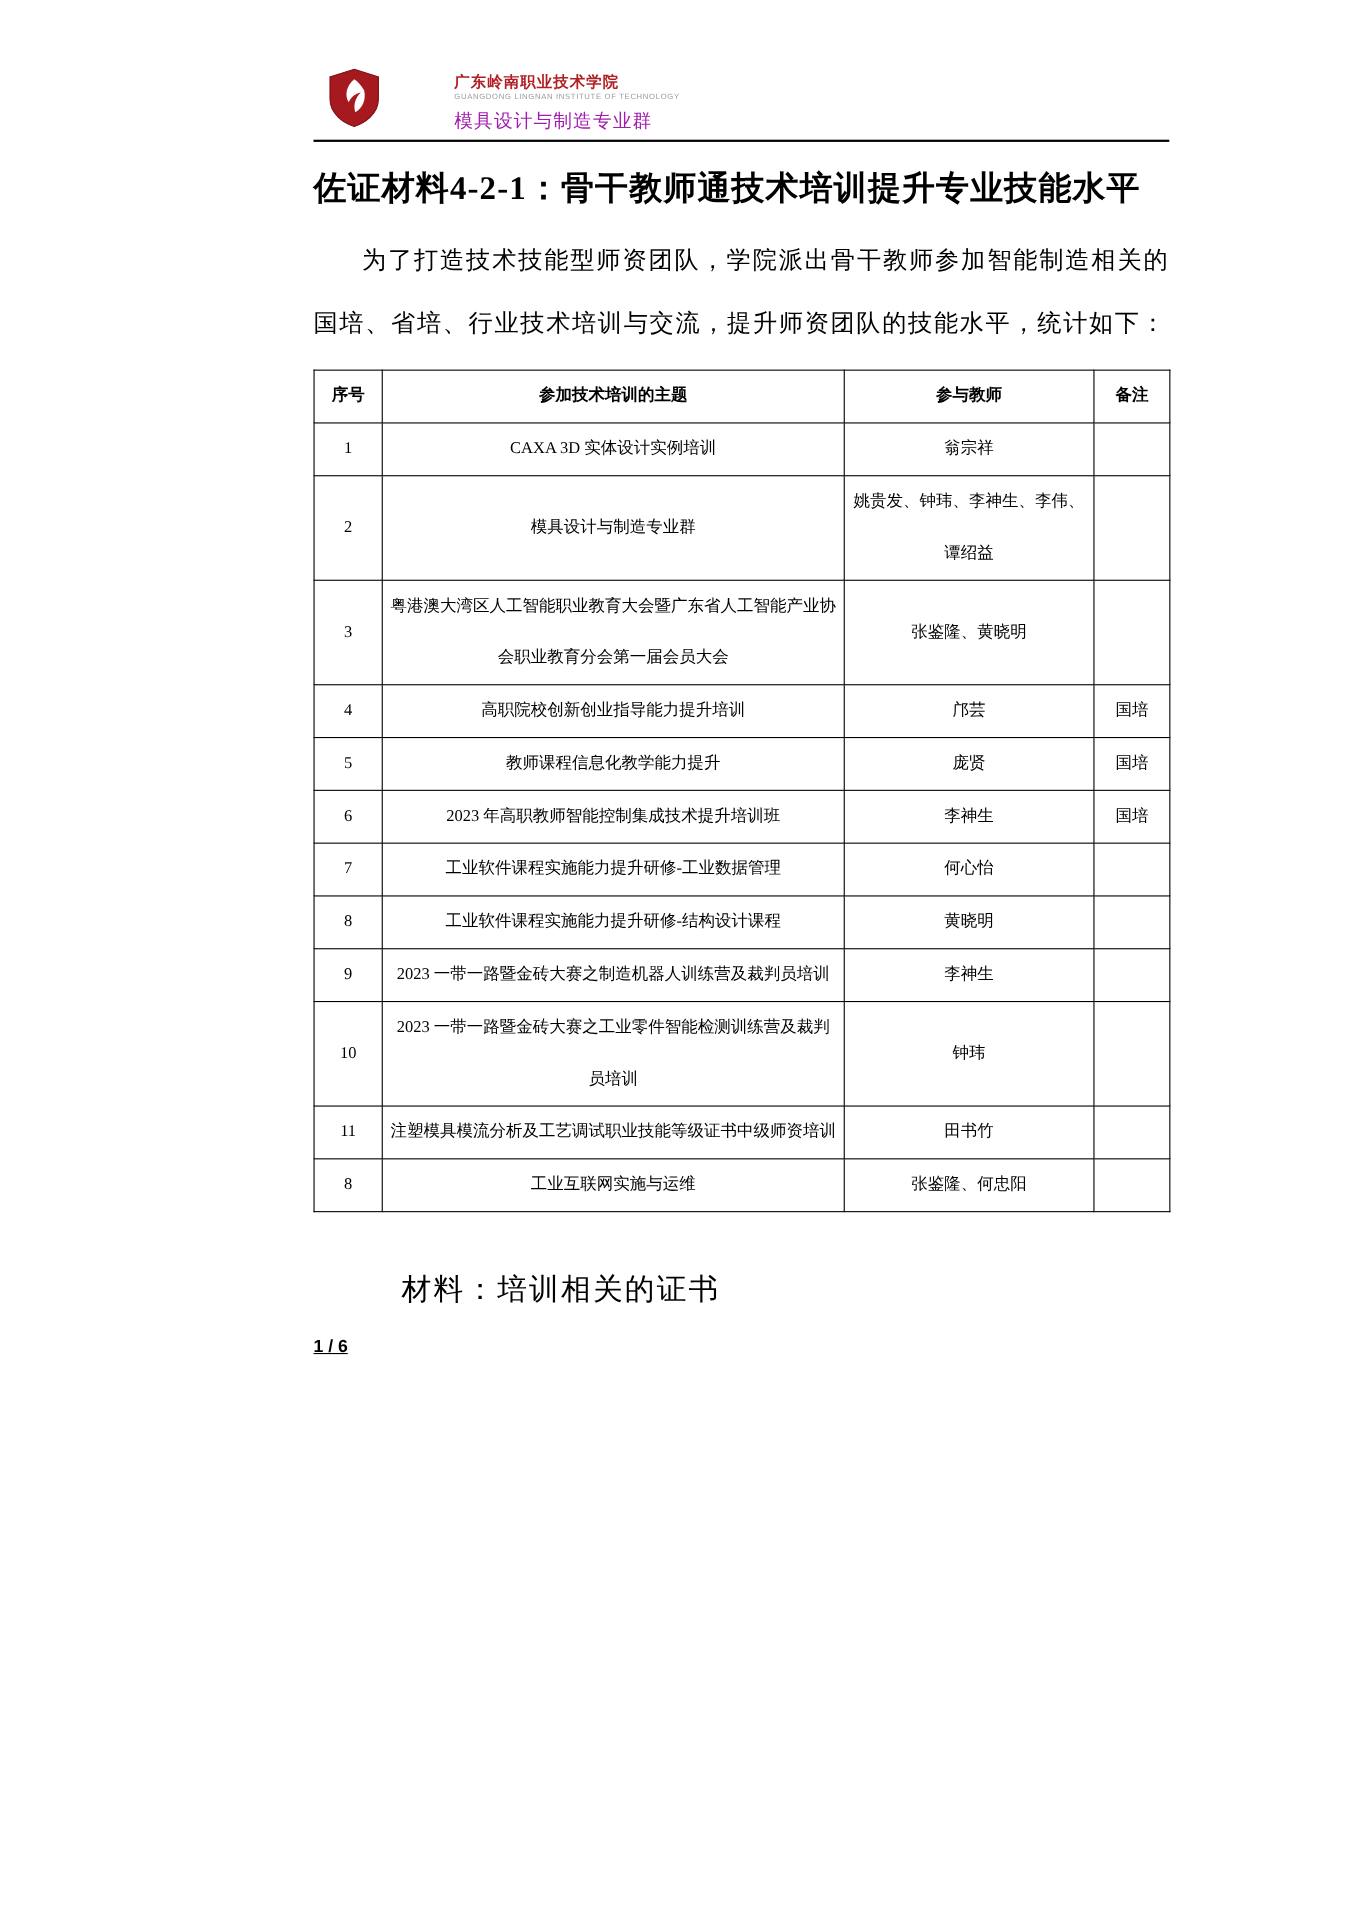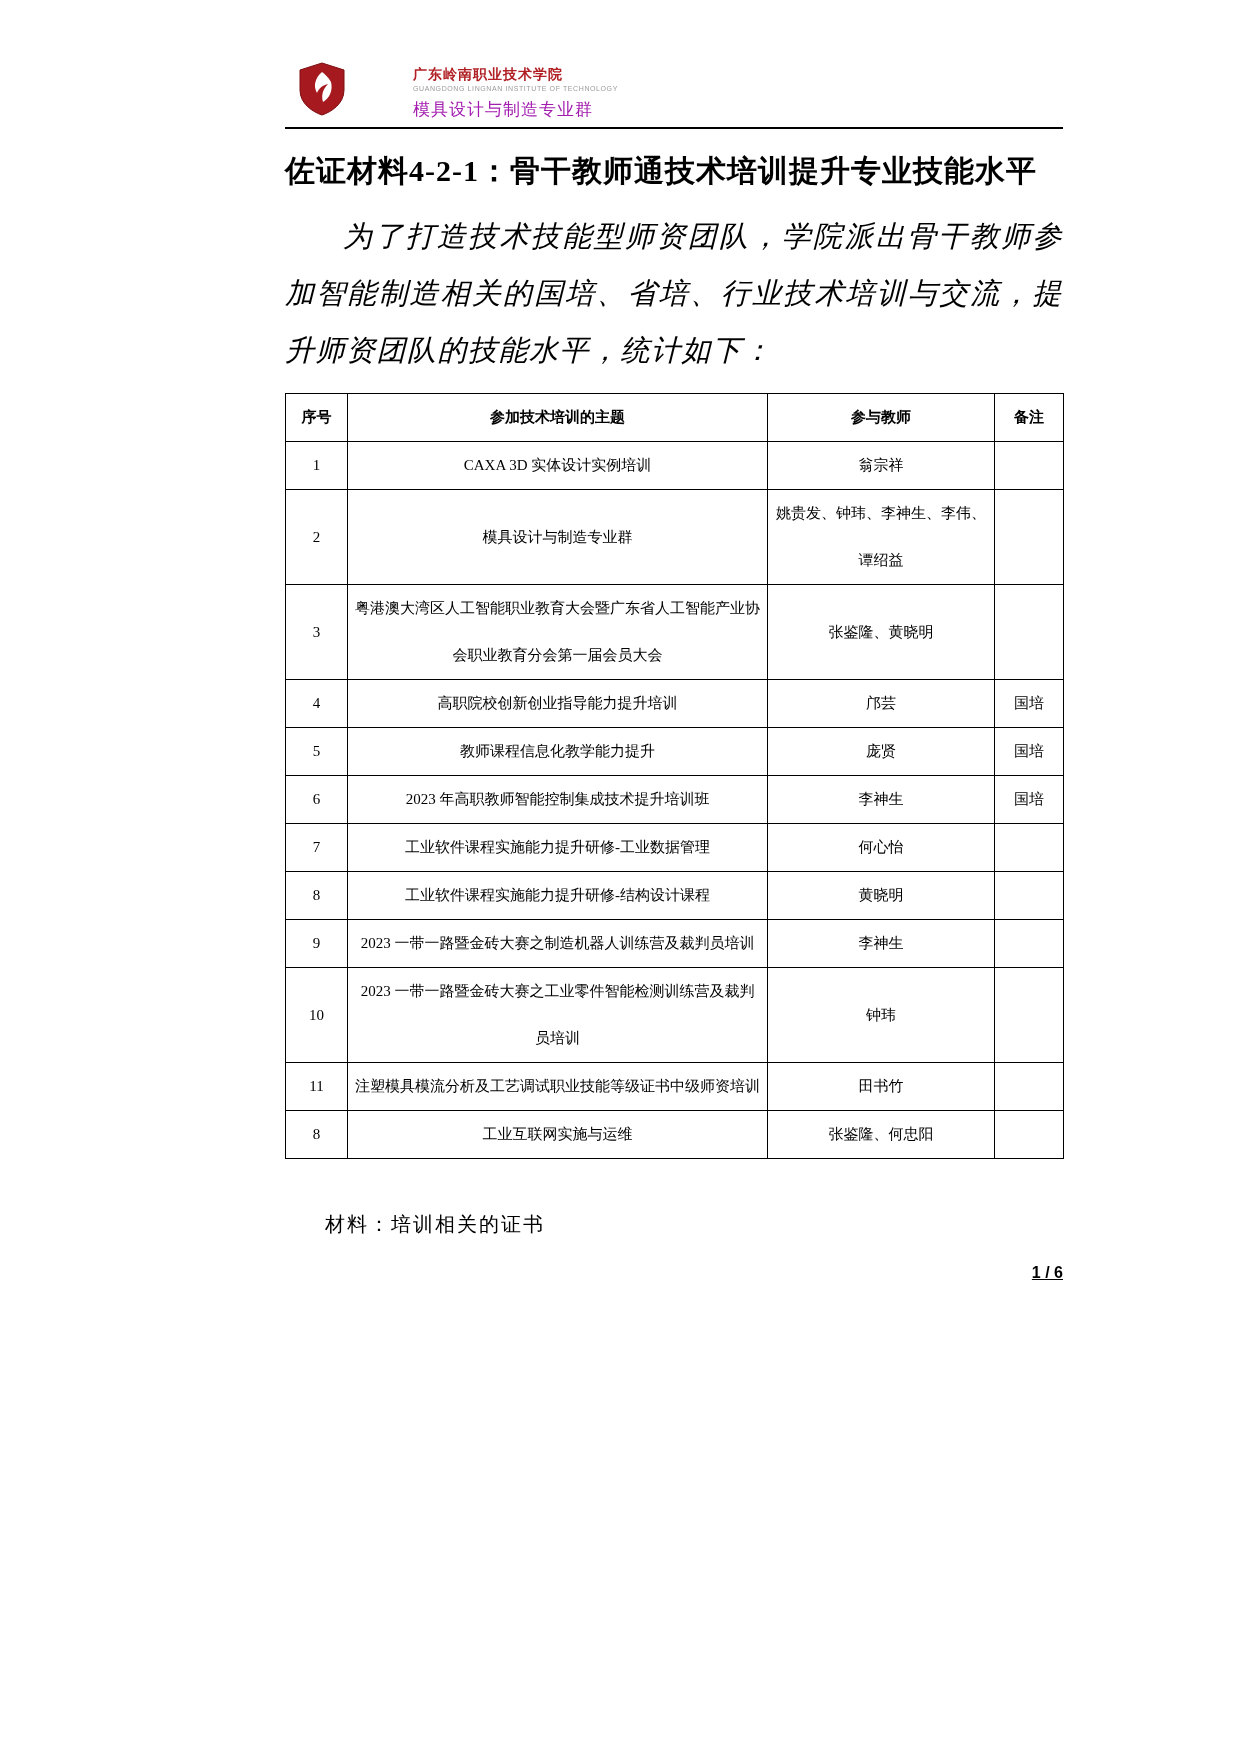--- a/index.html
+++ b/index.html
@@ -53,26 +53,25 @@
   .doc-title {
     margin-top: 22px;
     font-family: Liberation Serif, serif;
     font-weight: bold;
     font-size: 30px;
     letter-spacing: 1px;
     white-space: nowrap;
   }
   .doc-paragraph {
     margin-top: 16px;
-    font-size: 29px;
+    font-size: 22px;
     line-height: 57px;
     letter-spacing: 1.5px;
     text-align: justify;
     text-indent: 2em;
-    font-style: italic;
   }
 
   
   table.training-table {
     margin-top: 14px;
     width: 778px;
     border-collapse: collapse;
     table-layout: fixed;
   }
   .training-table th, .training-table td {
@@ -86,27 +85,27 @@
   }
   .training-table th { font-weight: bold; height: 47px; }
   .col-no   { width: 62px; }
   .col-topic{ width: 420px; }
   .col-tch  { width: 227px; }
   .col-note { width: 69px; }
 
   
   .materials-note {
     margin-top: 52px;
-    margin-left: 40px;
-    font-size: 20px;
+    margin-left: 80px;
+    font-size: 27px;
     letter-spacing: 2px;
   }
   .page-number {
     margin-top: 26px;
-    text-align: right;
+    text-align: left;
     font-family: "Liberation Sans", sans-serif;
     font-weight: bold;
     font-size: 16px;
     text-decoration: underline;
   }
 </style>
 </head>
 <body>
 
 <div class="page">

